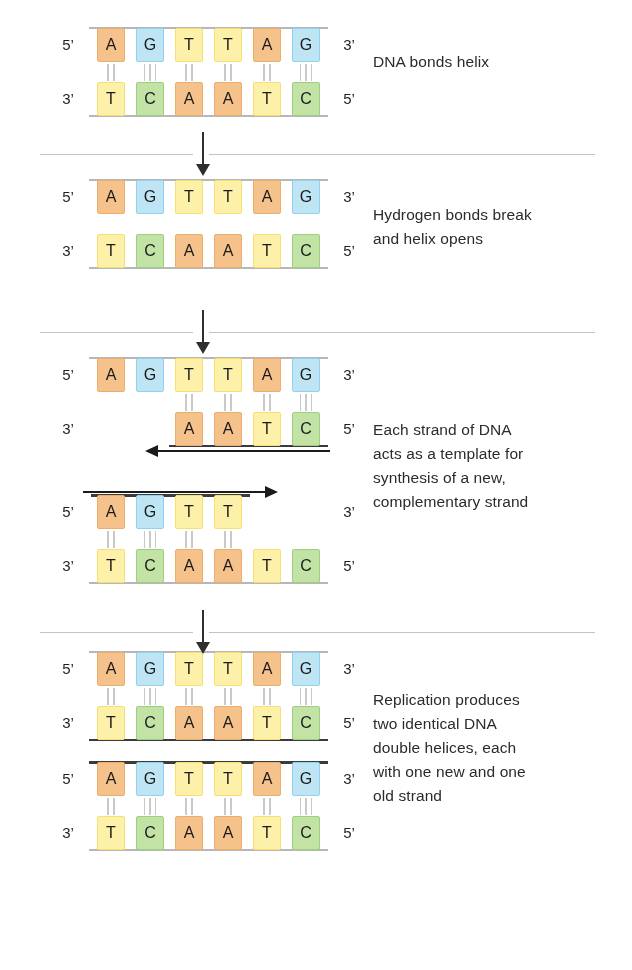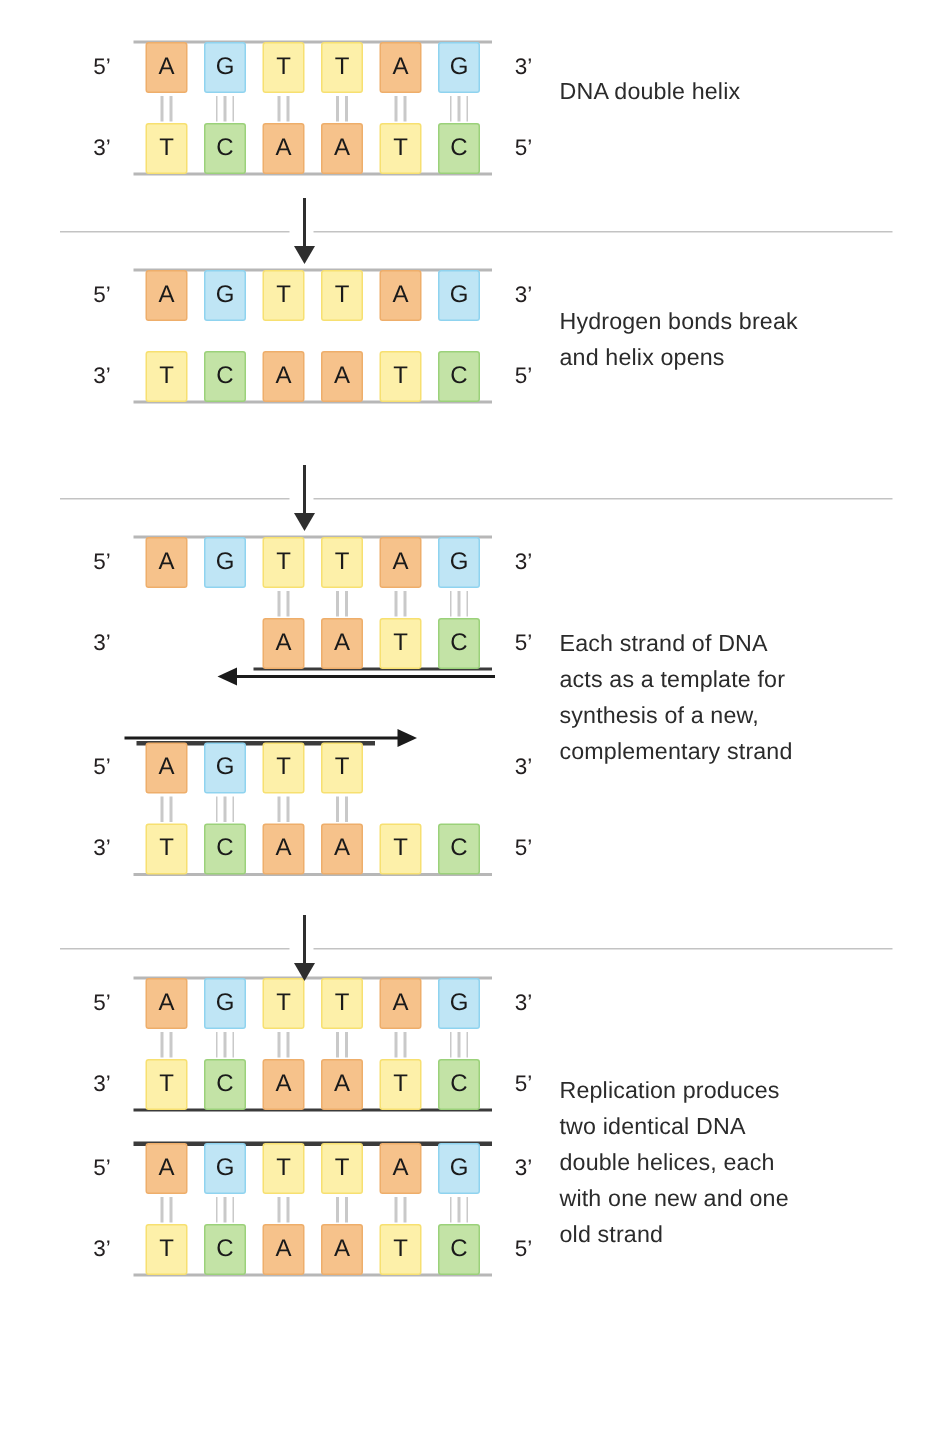--- a/index.html
+++ b/index.html
@@ -191,21 +191,21 @@
           <div class="base C" style="left: 39px;">C</div>
           <div class="base A" style="left: 78px;">A</div>
           <div class="base A" style="left: 117px;">A</div>
           <div class="base T" style="left: 156px;">T</div>
           <div class="base C" style="left: 195px;">C</div>
         </div>
         <span class="end-label left">3’</span>
         <span class="end-label right" style="right: -42px;">5’</span>
       </div>
     </div>
-    <div class="caption" style="left: 373px; top: 50px;">DNA double helix</div>
+    <div class="caption" style="left: 373px; top: 50px;">DNA bonds helix</div>
     <div class="duplex" style="left: 97px; top: 180px; width: 223px;">
       <div class="strand-row" style="width: 223px;">
         <div class="backbone top" style="left: -8px; width: 239px;"></div>
         <div class="bases">
           <div class="base A" style="left: 0px;">A</div>
           <div class="base G" style="left: 39px;">G</div>
           <div class="base T" style="left: 78px;">T</div>
           <div class="base T" style="left: 117px;">T</div>
           <div class="base A" style="left: 156px;">A</div>
           <div class="base G" style="left: 195px;">G</div>
@@ -447,21 +447,21 @@
           <div class="base C" style="left: 39px;">C</div>
           <div class="base A" style="left: 78px;">A</div>
           <div class="base A" style="left: 117px;">A</div>
           <div class="base T" style="left: 156px;">T</div>
           <div class="base C" style="left: 195px;">C</div>
         </div>
         <span class="end-label left">3’</span>
         <span class="end-label right" style="right: -42px;">5’</span>
       </div>
     </div>
-    <div class="caption" style="left: 373px; top: 688px; margin-top: 28px;">Replication produces
+    <div class="caption" style="left: 373px; top: 688px;">Replication produces
 two identical DNA
 double helices, each
 with one new and one
 old strand</div>
     <div class="separator" style="top: 132px;">
       <div class="sep-line l"></div>
       <div class="sep-line r"></div>
       <div class="step-arrow">
         <div class="shaft"></div>
         <div class="head"></div>

